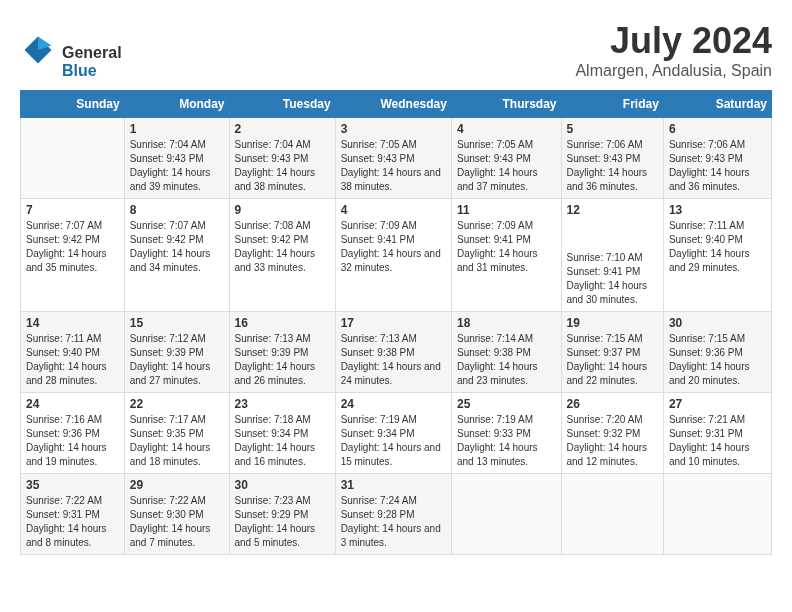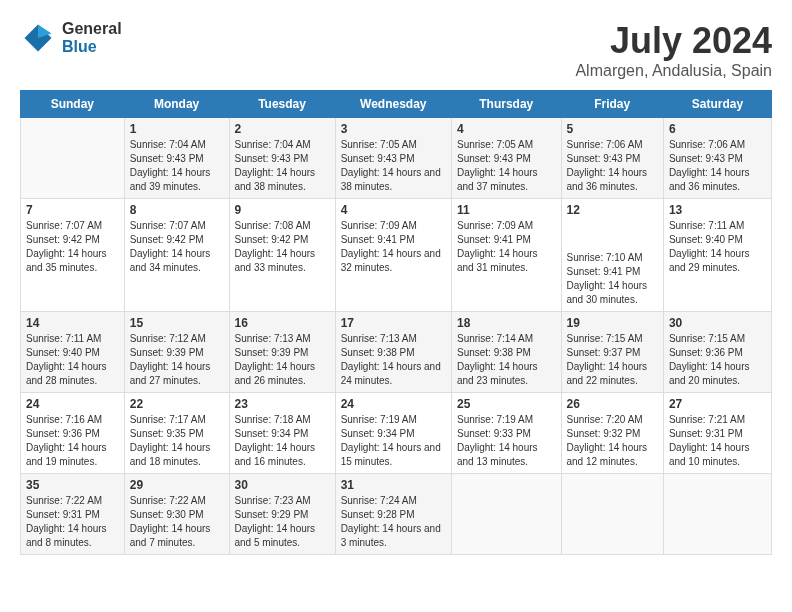--- a/index.html
+++ b/index.html
@@ -42,21 +42,21 @@
       border-collapse: collapse;
       font-size: 11px;
     }
     thead tr {
       background-color: #2c7bb6;
     }
     thead th {
       color: #fff;
       font-weight: bold;
       padding: 6px 4px;
-      text-align: center;
+      text-align: right;
       border: 1px solid #2c7bb6;
       font-size: 12px;
       margin-left: 40px;
     }
     tbody tr {
       background: #fff;
     }
     tbody tr:nth-child(odd) {
       background: #f5f5f5;
     }
@@ -85,21 +85,21 @@
 </head>
 <body>
 
 <div class="header">
   <div class="logo">
     <svg class="logo-icon" viewBox="0 0 40 40" xmlns="http://www.w3.org/2000/svg">
       <polygon points="20,5 35,20 20,35 5,20" fill="#1a6fa8"></polygon>
       <polygon points="20,5 35,15 20,20" fill="#2c9fd9"></polygon>
     </svg>
     <div>
-      <div style="font-size:16px;font-weight:bold;color:#333;">General</div>
+      <div style="font-size:16px;font-weight:bold;color:#333;margin-top:24px;">General</div>
       <div style="font-size:16px;font-weight:bold;color:#1a6fa8;">Blue</div>
     </div>
   </div>
   <div class="title-area">
     <div class="month-title">July 2024</div>
     <div class="location">Almargen, Andalusia, Spain</div>
   </div>
 </div>
 
 <table>

